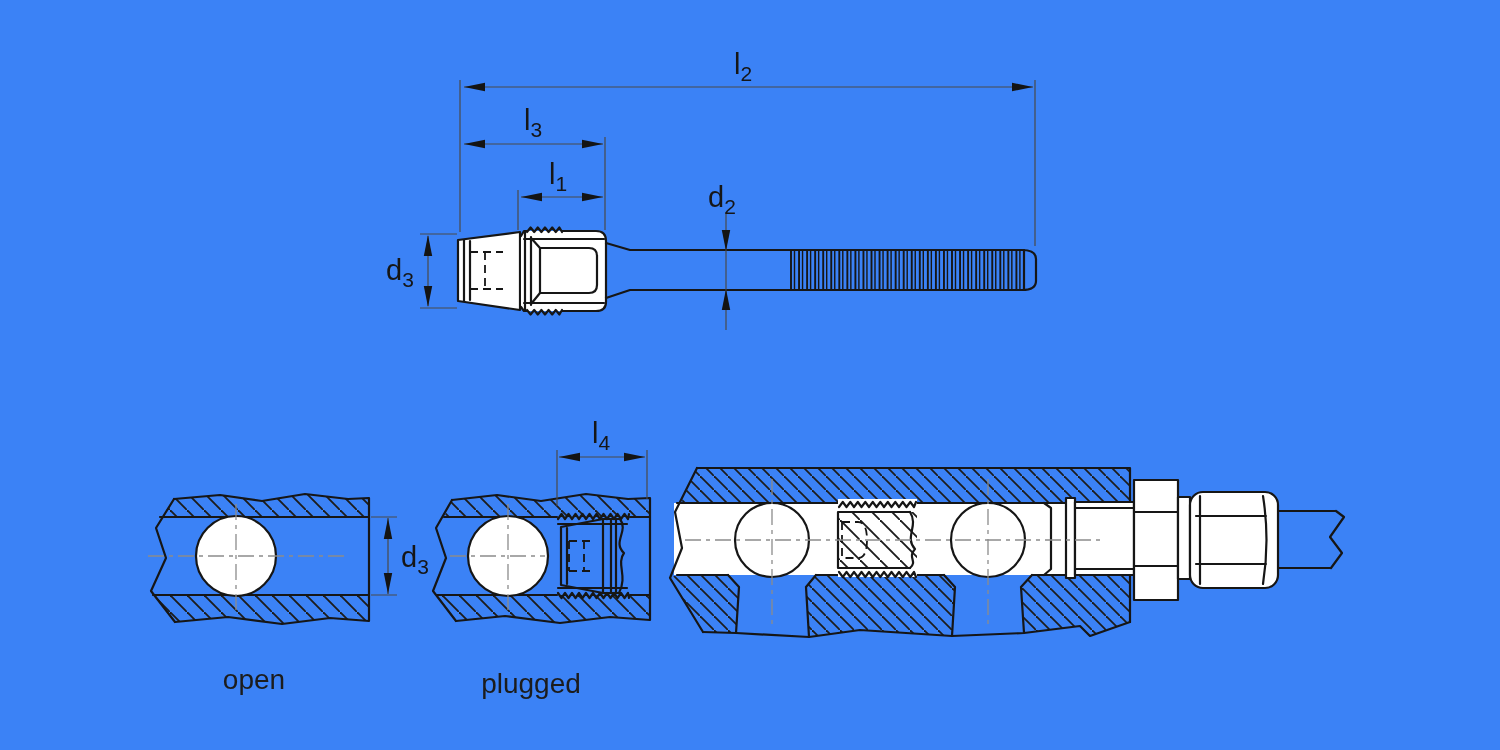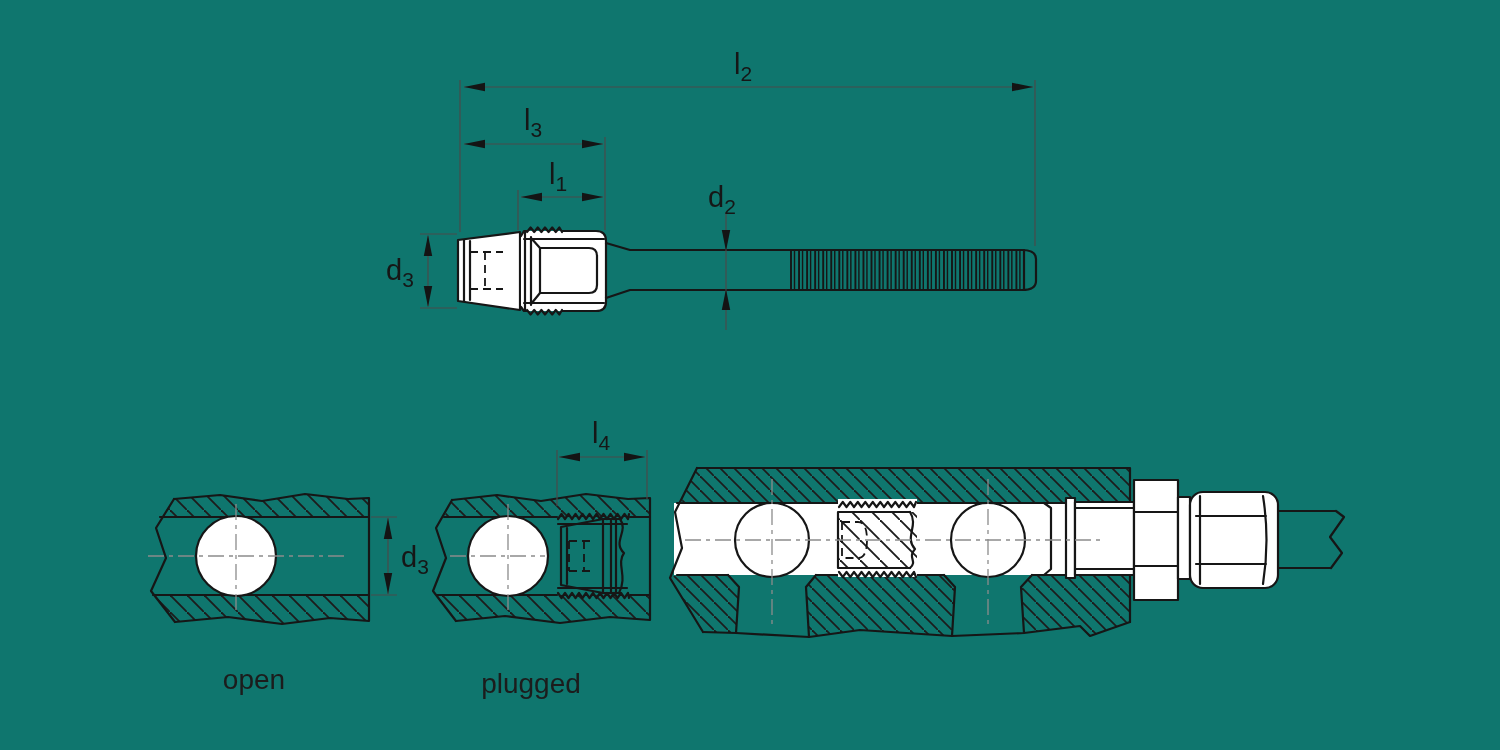--- a/index.html
+++ b/index.html
@@ -1,16 +1,16 @@
 <!DOCTYPE html>
 <html><head>
 <meta charset="utf-8">
 <style>
   html,body{margin:0;padding:0;background:#fff;}
-  .stage{width:1500px;height:750px;background:#0f766e;position:relative;overflow:hidden;}
+  .stage{width:1500px;height:750px;background:#3b82f6;position:relative;overflow:hidden;}
   svg{display:block;}
   .lbl{font-family:"Liberation Sans",sans-serif;font-size:29px;fill:#161616;}
   .lbl .sub{font-size:21px;}
   .cap{font-family:"Liberation Sans",sans-serif;font-size:28px;fill:#1c1c1c;}
   .ol{stroke:#161616;stroke-width:2.2;fill:none;stroke-linejoin:round;stroke-linecap:round;}
   .olw{stroke:#161616;stroke-width:2.2;fill:#ffffff;stroke-linejoin:round;}
   .thin{stroke:#4a4a4a;stroke-width:1.2;fill:none;}
   .dash{stroke:#161616;stroke-width:1.8;fill:none;stroke-dasharray:8 5;}
   .cl{stroke:#8c8c8c;stroke-width:1.3;fill:none;stroke-dasharray:16 5 4 5;}
   .arr{fill:#141414;stroke:none;}

